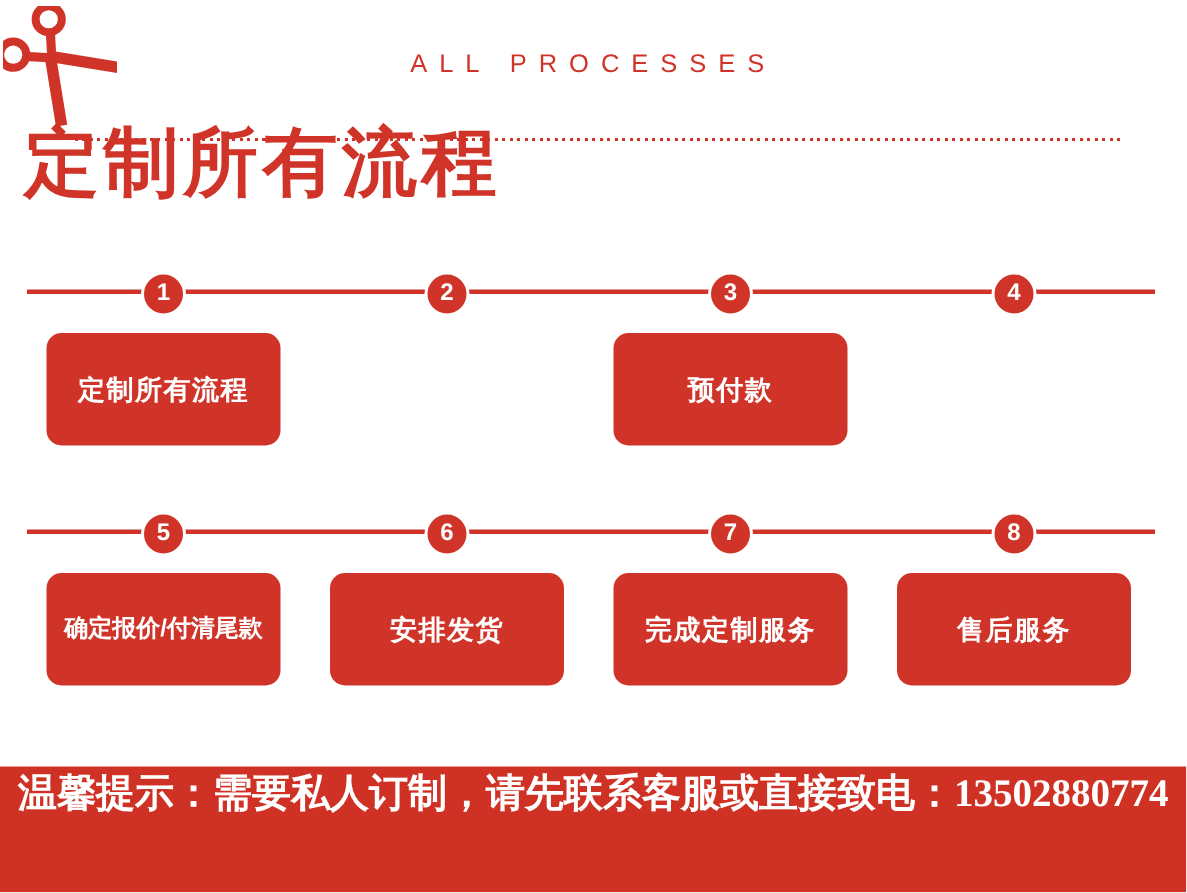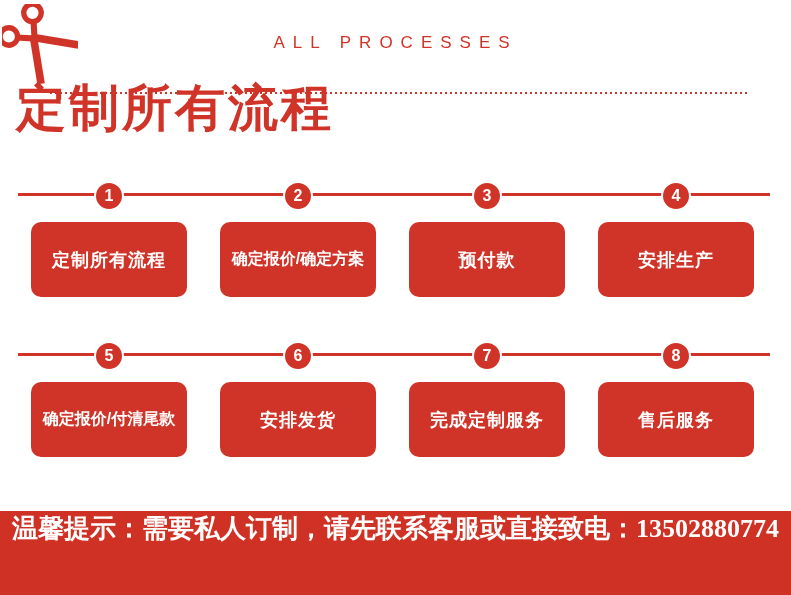--- a/index.html
+++ b/index.html
@@ -114,29 +114,27 @@
 
   <div class="flow-line r1"></div>
   <div class="flow-line r2"></div>
 
   <div class="step r1 c0">
     <div class="badge">1</div>
     <div class="card">定制所有流程</div>
   </div>
   <div class="step r1 c1">
     <div class="badge">2</div>
-    <div class="card long">确定报价/确定方案</div>
   </div>
   <div class="step r1 c2">
     <div class="badge">3</div>
     <div class="card">预付款</div>
   </div>
   <div class="step r1 c3">
     <div class="badge">4</div>
-    <div class="card">安排生产</div>
   </div>
 
   <div class="step r2 c0">
     <div class="badge">5</div>
     <div class="card long">确定报价/付清尾款</div>
   </div>
   <div class="step r2 c1">
     <div class="badge">6</div>
     <div class="card">安排发货</div>
   </div>

